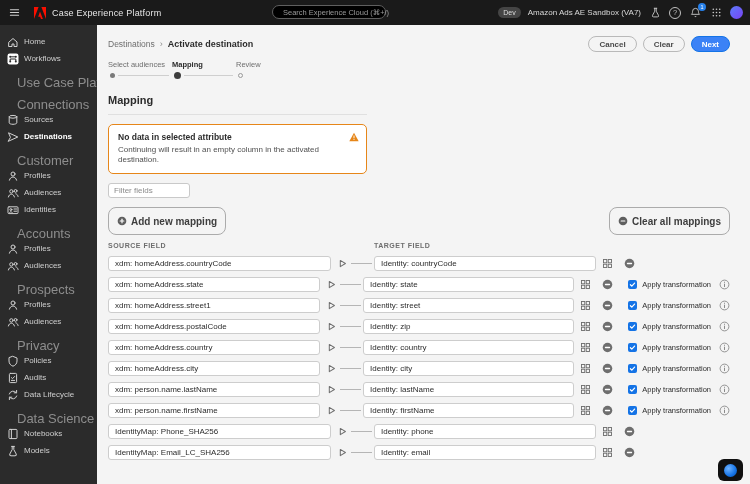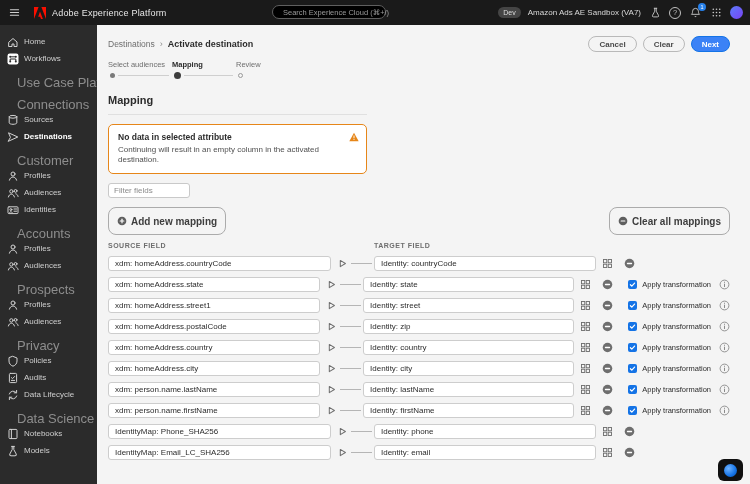--- a/index.html
+++ b/index.html
@@ -97,21 +97,21 @@
   <span class="tb-icon menu">
     <svg viewBox="0 0 12 12" width="11" height="11">
         <path d="M1.5 3h9M1.5 6h9M1.5 9h9" stroke="#d0d0d0" stroke-width="1.1" stroke-linecap="round" fill="none"></path>
       </svg>
   </span>
   <span class="adobe-logo">
     <svg viewBox="0 0 12 12">
         <path fill="#FA0F00" d="M7.4 0H12v12L7.4 0zM4.6 0H0v12L4.6 0zM6 4.4 8.9 12H7L6.1 9.7H4.2L6 4.4z"></path>
       </svg>
   </span>
-  <span class="app-title">Adobe Experience Platform</span>
+  <span class="app-title">Case Experience Platform</span>
 
   <div class="searchbar">
     <span class="tb-icon" style="width:9px;height:9px">
       <svg viewBox="0 0 12 12">
           <circle cx="5" cy="5" r="3.2" fill="none" stroke="#9a9a9a"></circle>
           <path d="M7.6 7.6 10.3 10.3" stroke="#9a9a9a" stroke-linecap="round"></path>
         </svg>
     </span>
     <span class="search-ph">Search Experience Cloud (⌘+/)</span>
   </div>

